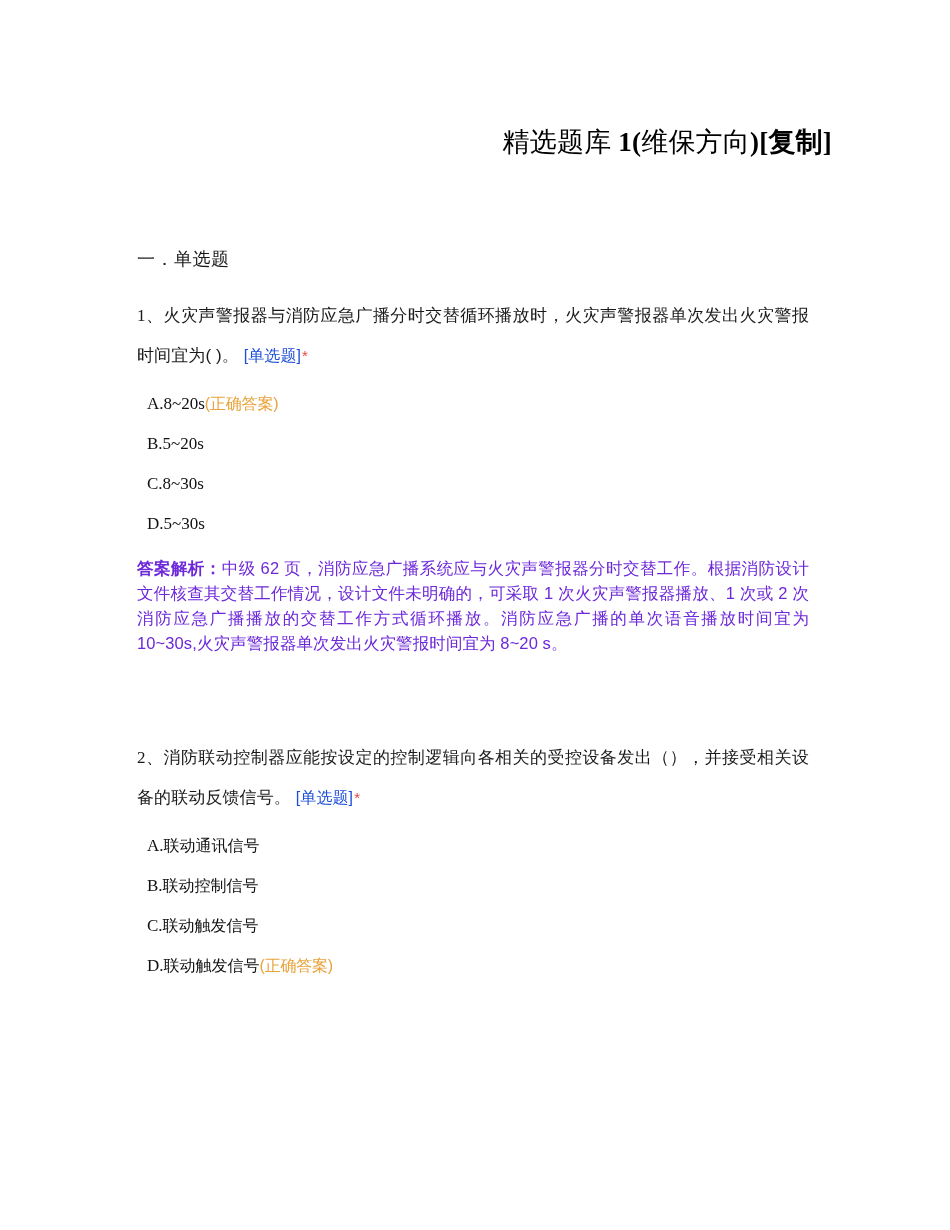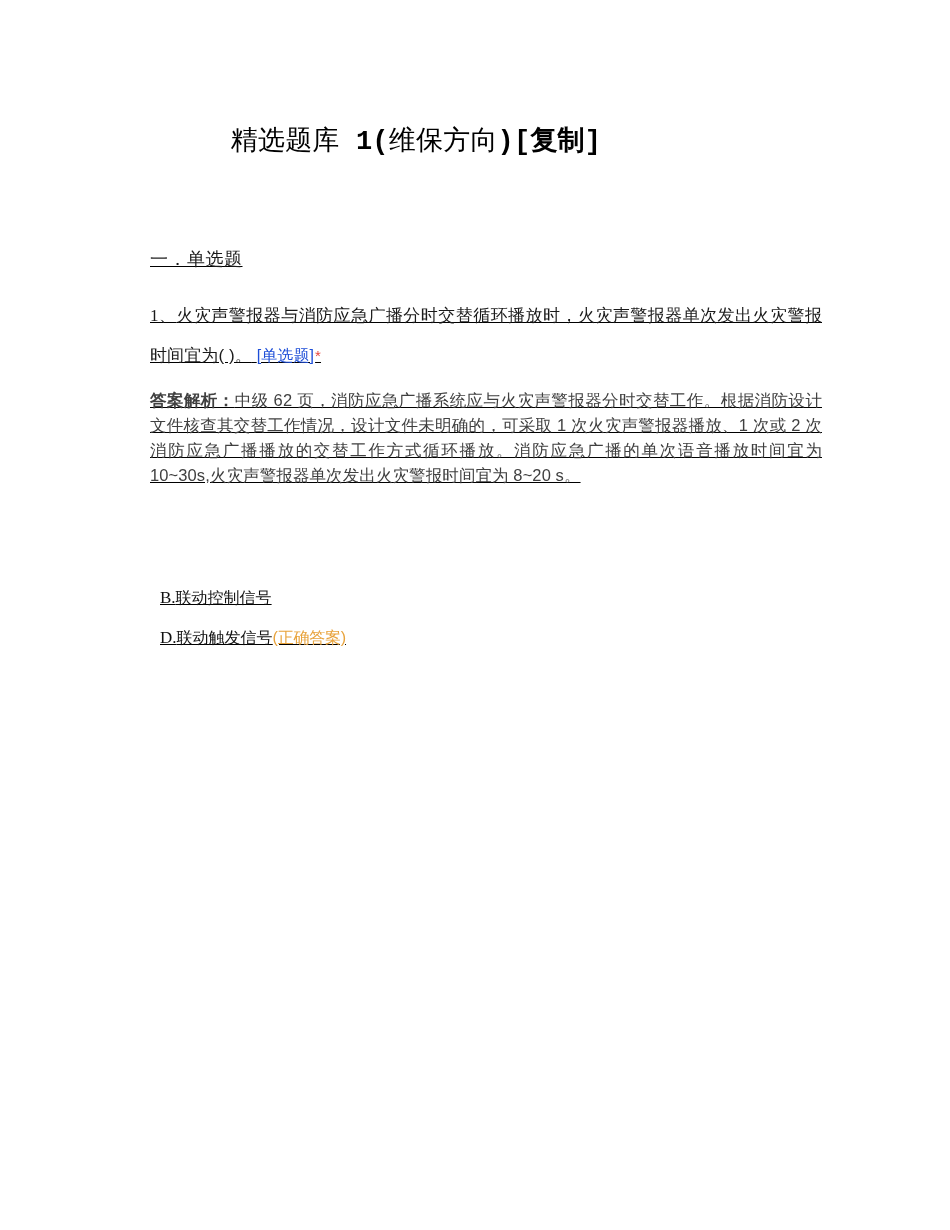--- a/index.html
+++ b/index.html
@@ -21,37 +21,36 @@
     background: #ffffff;
     overflow: hidden;
   }
 
   
   .doc-title {
     position: absolute;
     left: 0;
     top: 106px;
     width: 832px;
-    text-align: center;
-    font-family: Liberation Mono, monospace;
+    text-align: right;
+    font-family: Liberation Serif, serif;
     font-size: 27px;
     line-height: 36px;
     color: #000;
     letter-spacing: 0.2px;
   }
   .doc-title .t-light { font-weight: 400; }
   .doc-title .t-bold  { font-weight: 700; }
 
   
   .content {
     position: absolute;
-    left: 150px;
+    left: 137px;
     top: 246px;
     width: 672px;
-    text-decoration: underline;
   }
 
   .section-heading {
     font-family: "Liberation Sans", sans-serif;
     font-size: 18px;
     line-height: 26px;
     color: #1a1a1a;
     margin: 0 0 24px 0;
     letter-spacing: 0.5px;
   }
@@ -106,21 +105,21 @@
     font-family: "Liberation Sans", sans-serif;
     font-size: 16px;
     letter-spacing: -0.2px;
   }
 
   .explain {
     margin: 12px 0 0 0;
     font-family: "Liberation Sans", sans-serif;
     font-size: 16.5px;
     line-height: 25px;
-    color: #404040;
+    color: #6d28d9;
     text-align: justify;
     letter-spacing: 0.1px;
   }
   .explain .explain-label {
     font-weight: 700;
   }
 
   .spacer-between { height: 72px; }
 </style>
 </head>
@@ -134,28 +133,40 @@
 
   <div class="content">
 
     <div class="section-heading">一．单选题</div>
 
     <div class="question-block">
       <p class="q-stem">
         <span class="q-num">1、</span><span>火灾声警报器与消防应急广播分时交替循环播放时，火灾声警报器单次发出火灾警报时间宜为(  )。</span>
         <span class="q-type">[单选题]</span><span class="req-star">*</span>
       </p>
+      <ul class="options">
+        <li class="option-item"><span>A.</span><span>8~20s</span><span class="correct-tag">(正确答案)</span></li>
+        <li class="option-item"><span>B.</span><span>5~20s</span><span class="correct-tag"></span></li>
+        <li class="option-item"><span>C.</span><span>8~30s</span><span class="correct-tag"></span></li>
+        <li class="option-item"><span>D.</span><span>5~30s</span><span class="correct-tag"></span></li>
+      </ul>
       <p class="explain">
         <span class="explain-label">答案解析：</span><span>中级 62 页，消防应急广播系统应与火灾声警报器分时交替工作。根据消防设计文件核查其交替工作情况，设计文件未明确的，可采取 1 次火灾声警报器播放、1 次或 2 次消防应急广播播放的交替工作方式循环播放。消防应急广播的单次语音播放时间宜为 10~30s,火灾声警报器单次发出火灾警报时间宜为 8~20 s。</span>
       </p>
     </div>
 
     <div class="spacer-between"></div>
 
     <div class="question-block">
+      <p class="q-stem">
+        <span class="q-num">2、</span><span>消防联动控制器应能按设定的控制逻辑向各相关的受控设备发出（），并接受相关设备的联动反馈信号。</span>
+        <span class="q-type">[单选题]</span><span class="req-star">*</span>
+      </p>
       <ul class="options">
+        <li class="option-item"><span>A.</span><span class="opt-cn">联动通讯信号</span><span class="correct-tag"></span></li>
         <li class="option-item"><span>B.</span><span class="opt-cn">联动控制信号</span><span class="correct-tag"></span></li>
+        <li class="option-item"><span>C.</span><span class="opt-cn">联动触发信号</span><span class="correct-tag"></span></li>
         <li class="option-item"><span>D.</span><span class="opt-cn">联动触发信号</span><span class="correct-tag">(正确答案)</span></li>
       </ul>
     </div>
 
   </div>
 </div>
 
 </body></html>

